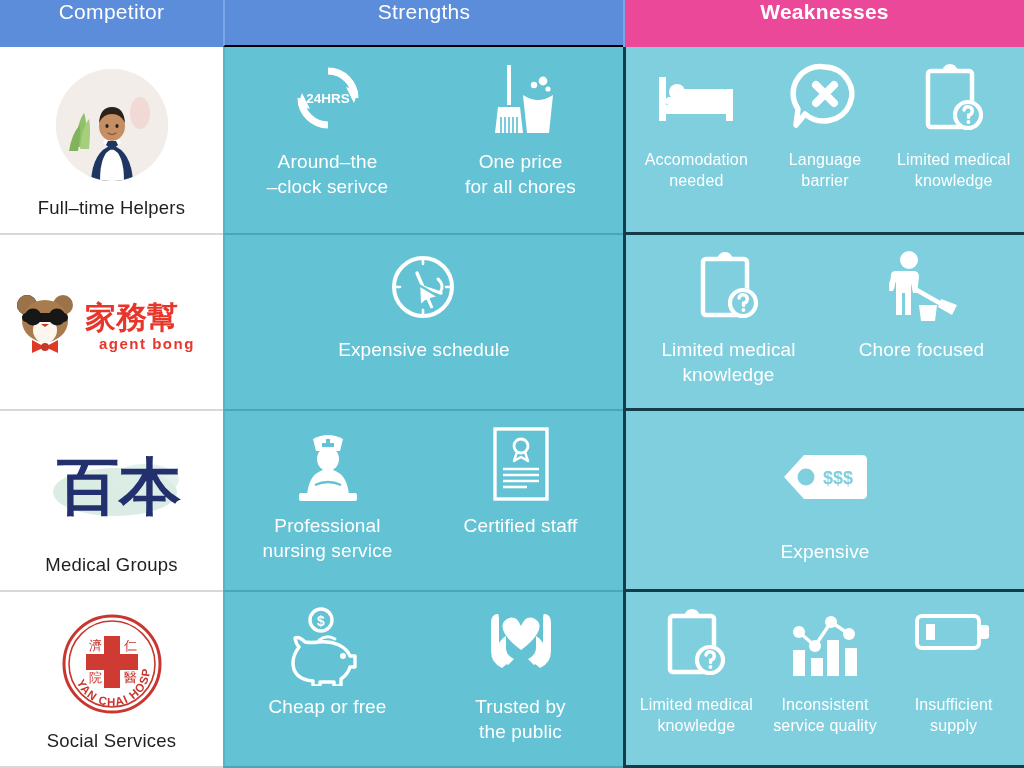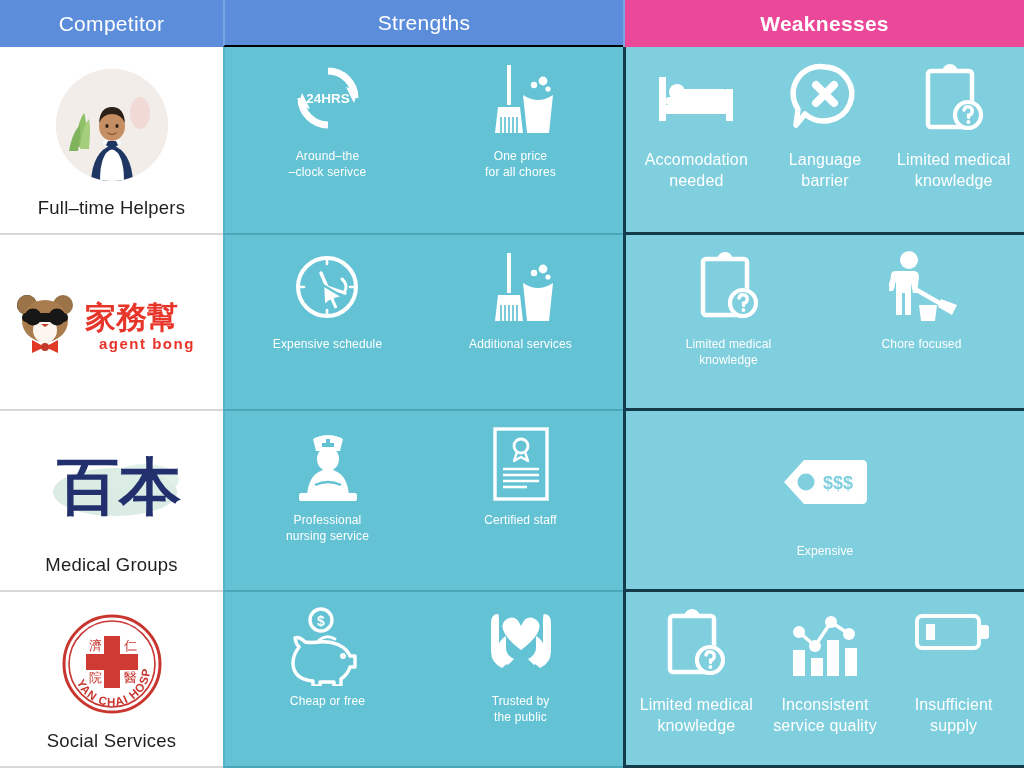--- a/index.html
+++ b/index.html
@@ -13,21 +13,21 @@
   .table {
     width: 1024px; height: 768px;
     display: grid;
     grid-template-columns: 223px 400px 401px;
     grid-template-rows: 47px 188px 176px 181px 176px;
     background: #ffffff;
   }
 
   
   .hdr {
-    display: flex; align-items: center; justify-content: center;
+    display: flex; justify-content: center;
     color: #ffffff;
     font-size: 21px;
     letter-spacing: .3px;
     font-weight: 400;
   }
   .hdr-competitor { background: #5b8ddb; }
   .hdr-strengths  { background: #5b8ddb; border-left: 2px solid #7aa6e4; border-bottom:2px solid #000000;}
   .hdr-weaknesses { background: #ec4899; border-left: 2px solid #7aa6e4; font-weight: bold; }
 
   
@@ -69,21 +69,21 @@
     align-items: center;
     flex: 1 1 0;
     min-width: 0;
   }
   .icon-box {
     height: 86px;
     display: flex; justify-content: center;
   }
   .caption {
     color: #ffffff;
-    font-size: 12px;
+    font-size: 19px;
     line-height: 1.32;
     text-align: center;
     letter-spacing: .15px;
     white-space: pre-line;
     margin-top: 2px;
   }
   .caption.small { font-size: 16px; }
 
   svg { display: block; }
 
@@ -255,41 +255,20 @@
               <line x1="61" y1="38" x2="65" y2="38"></line>
           </g>
           <path d="M38 38 l18 6" stroke="#fff" stroke-width="3.4" stroke-linecap="round" fill="none"></path>
           <path d="M38 38 l-6 -14" stroke="#fff" stroke-width="3.4" stroke-linecap="round" fill="none"></path>
           <path d="M34 36 l20 12 l-8 2 l4 9 l-5 2 l-4 -9 l-6 5 Z" fill="#fff" stroke="#63c3d4" stroke-width="2.4" stroke-linejoin="round"></path>
           <path d="M53 30 q7 6 2 14" stroke="#fff" stroke-width="3" fill="none" stroke-linecap="round"></path>
         </svg>
       </div>
       <div class="caption">Expensive schedule</div>
     </div>
-    <div class="item">
-      <div class="icon-box">
-        <svg width="78" height="80" viewBox="0 0 78 80">
-          <rect x="25" y="4" width="4" height="40" fill="#fff"></rect>
-          <path d="M16 46 h22 l3 26 h-28 Z" fill="#fff"></path>
-          <g stroke="#63c3d4" stroke-width="1.7">
-            <line x1="19" y1="56" x2="19" y2="72"></line>
-              <line x1="23" y1="56" x2="23" y2="72"></line>
-            <line x1="27" y1="56" x2="27" y2="72"></line>
-              <line x1="31" y1="56" x2="31" y2="72"></line>
-            <line x1="35" y1="56" x2="35" y2="72"></line>
-          </g>
-          <path d="M41 34 h30 l-4 38 h-22 Z" fill="#fff"></path>
-          <path d="M41 34 q15 10 30 0 q-15 -9 -30 0 Z" fill="#63c3d4"></path>
-          <circle cx="52" cy="24" r="3.2" fill="#fff"></circle>
-          <circle cx="61" cy="20" r="4.4" fill="#fff"></circle>
-          <circle cx="66" cy="28" r="2.6" fill="#fff"></circle>
-        </svg>
-      </div>
-      <div class="caption">Additional services</div>
-    </div>
   </div>
 
   <div class="cell w-cell">
     <div class="item">
       <div class="icon-box">
         <svg width="68" height="76" viewBox="0 0 68 76">
           <rect x="8" y="10" width="44" height="56" rx="3" stroke="#fff" stroke-width="4.5" fill="none"></rect>
           <path d="M22 10 q2 -7 8 -7 q6 0 8 7 Z" fill="#fff"></path>
           <circle cx="48" cy="54" r="15" fill="#7fcfde"></circle>
           <circle cx="48" cy="54" r="13" stroke="#fff" stroke-width="4.2" fill="none"></circle>

